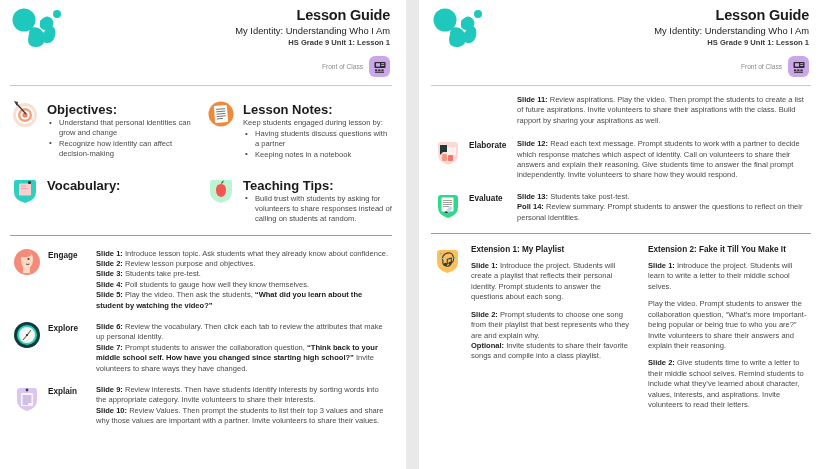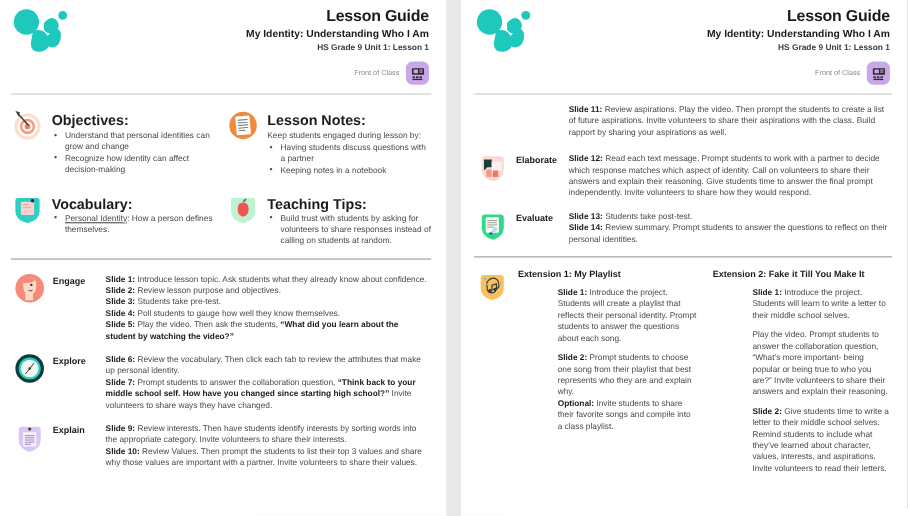--- a/index.html
+++ b/index.html
@@ -19,21 +19,21 @@
   }
   .gutter { width: 13px; height: 469px; background: #e9e9e9; }
   .page.right { width: 406px; padding-left: 12px; }
 
   
   .hdr { display: flex; align-items: flex-start; height: 74px; position: relative; }
   .logo { width: 56px; height: 42px; position: relative; flex: 0 0 auto; margin-top: 1px; }
   .logo svg { display: block; }
   .hdr-text { margin-left: auto; text-align: right; padding-right: 2px; }
   .title { font-size: 14.5px; font-weight: bold; color: #1b1b1b; letter-spacing: -0.2px; }
-  .subtitle { font-size: 9.4px; font-weight: bold; color: #1b1b1b; margin-top: 2px; }
+  .subtitle { font-size: 9.4px; font-weight: normal; color: #1b1b1b; margin-top: 2px; }
   .subsub { font-size: 7.6px; font-weight: bold; color: #3a3a3a; margin-top: 2px; }
   .foc { display: flex; align-items: center; justify-content: flex-end; gap: 6px; margin-top: 9px; }
   .foc-label { font-size: 6.6px; color: #8a8a8a; }
   .foc-badge {
     width: 21px; height: 21px; border-radius: 6px; background: #c9a7e8;
     display: flex; align-items: center; justify-content: center;
   }
   .rule { height: 1px; background: #c9c9c9; margin: 4px 0 0 0; }
   .rule2 { height: 1px; background: #9c9c9c; margin: 10px 0 0 0; }
 
@@ -73,21 +73,21 @@
 
   
   .lead { margin-top: 9px; padding-left: 86px; padding-right: 6px; }
 
   
   .ext-wrap { display: flex; margin-top: 11px; }
   .ext-ico { width: 34px; flex: 0 0 34px; display: flex; justify-content: center; padding-top: 1px; }
   .ext-cols { display: flex; flex: 1 1 auto; gap: 14px; padding-left: 6px; }
   .ext-col { flex: 1 1 0; min-width: 0; }
   .ext-h { font-size: 8.2px; font-weight: bold; color: #1b1b1b; margin-bottom: 7px; }
-  .ext-p { font-size: 7.55px; color: #4a4a4a; line-height: 1.38; margin-bottom: 7px; margin-left: 36px; }
+  .ext-p { font-size: 7.55px; color: #4a4a4a; line-height: 1.38; margin-bottom: 7px; }
   .ext-p b { color: #1b1b1b; font-weight: bold; }
   .ext-p:last-child { margin-bottom: 0; }
 </style>
 </head>
 <body>
 
 <div class="spread">
 
   <div class="page left">
 
@@ -177,23 +177,20 @@
           <svg width="30" height="30" viewBox="0 0 30 30">
             <path d="M4 7 q0-2 2-2 h18 q2 0 2 2 v10 q0 8 -11 11 q-11 -3 -11 -11 z" fill="#2ecfc0"></path>
             <rect x="9" y="8.5" width="12" height="12" rx="1.2" fill="#f9cfcf"></rect>
             <path d="M11 11h5" stroke="#e8a6a6" stroke-width="1"></path>
             <path d="M11 13.6h7" stroke="#e8a6a6" stroke-width="1"></path>
             <circle cx="19.5" cy="7.5" r="1.6" fill="#2b2b2b"></circle>
           </svg>
         </span>
         <div class="info-body">
           <div class="info-h">Vocabulary:</div>
-          <ul class="bl">
-            <li><span class="u">Personal Identity</span><span>: How a person defines themselves.</span></li>
-          </ul>
         </div>
       </div>
 
       <div class="info-cell">
         <span class="ico">
           <svg width="30" height="30" viewBox="0 0 30 30">
             <path d="M4 7 q0-2 2-2 h18 q2 0 2 2 v10 q0 8 -11 11 q-11 -3 -11 -11 z" fill="#bdf3d2"></path>
             <path d="M15 9 q-5 0 -5 6 q0 6 5 7 q5 -1 5 -7 q0 -6 -5 -6 z" fill="#f2564e"></path>
             <path d="M15 9 q0 -3 3 -3.5 q-0.5 3 -3 3.5 z" fill="#3d7a3d"></path>
           </svg>
@@ -346,21 +343,21 @@
                 <path d="M9 13.5h9"></path>
                 <path d="M9 15.5h6"></path>
             </g>
             <path d="M12 20 l4 -5 l2.5 2 l-4 5 z" fill="#bfd8ee"></path>
             <path d="M10.5 22 l1.5 -2 l2.5 2 z" fill="#3b3b3b"></path>
           </svg>
         </span>
         <div class="phase-name">Evaluate</div>
         <div class="phase-body">
           <div class="ln"><b>Slide 13:</b><span> Students take post-test.</span></div>
-          <div class="ln"><b>Slide 14:</b><span> Review summary. Prompt students to answer the questions to reflect on their personal identities.</span></div>
+          <div class="ln"><b>Poll 14:</b><span> Review summary. Prompt students to answer the questions to reflect on their personal identities.</span></div>
         </div>
       </div>
 
     </div>
 
     <div class="rule2"></div>
 
     <div class="ext-wrap">
       <span class="ext-ico">
         <svg width="30" height="30" viewBox="0 0 30 30">

